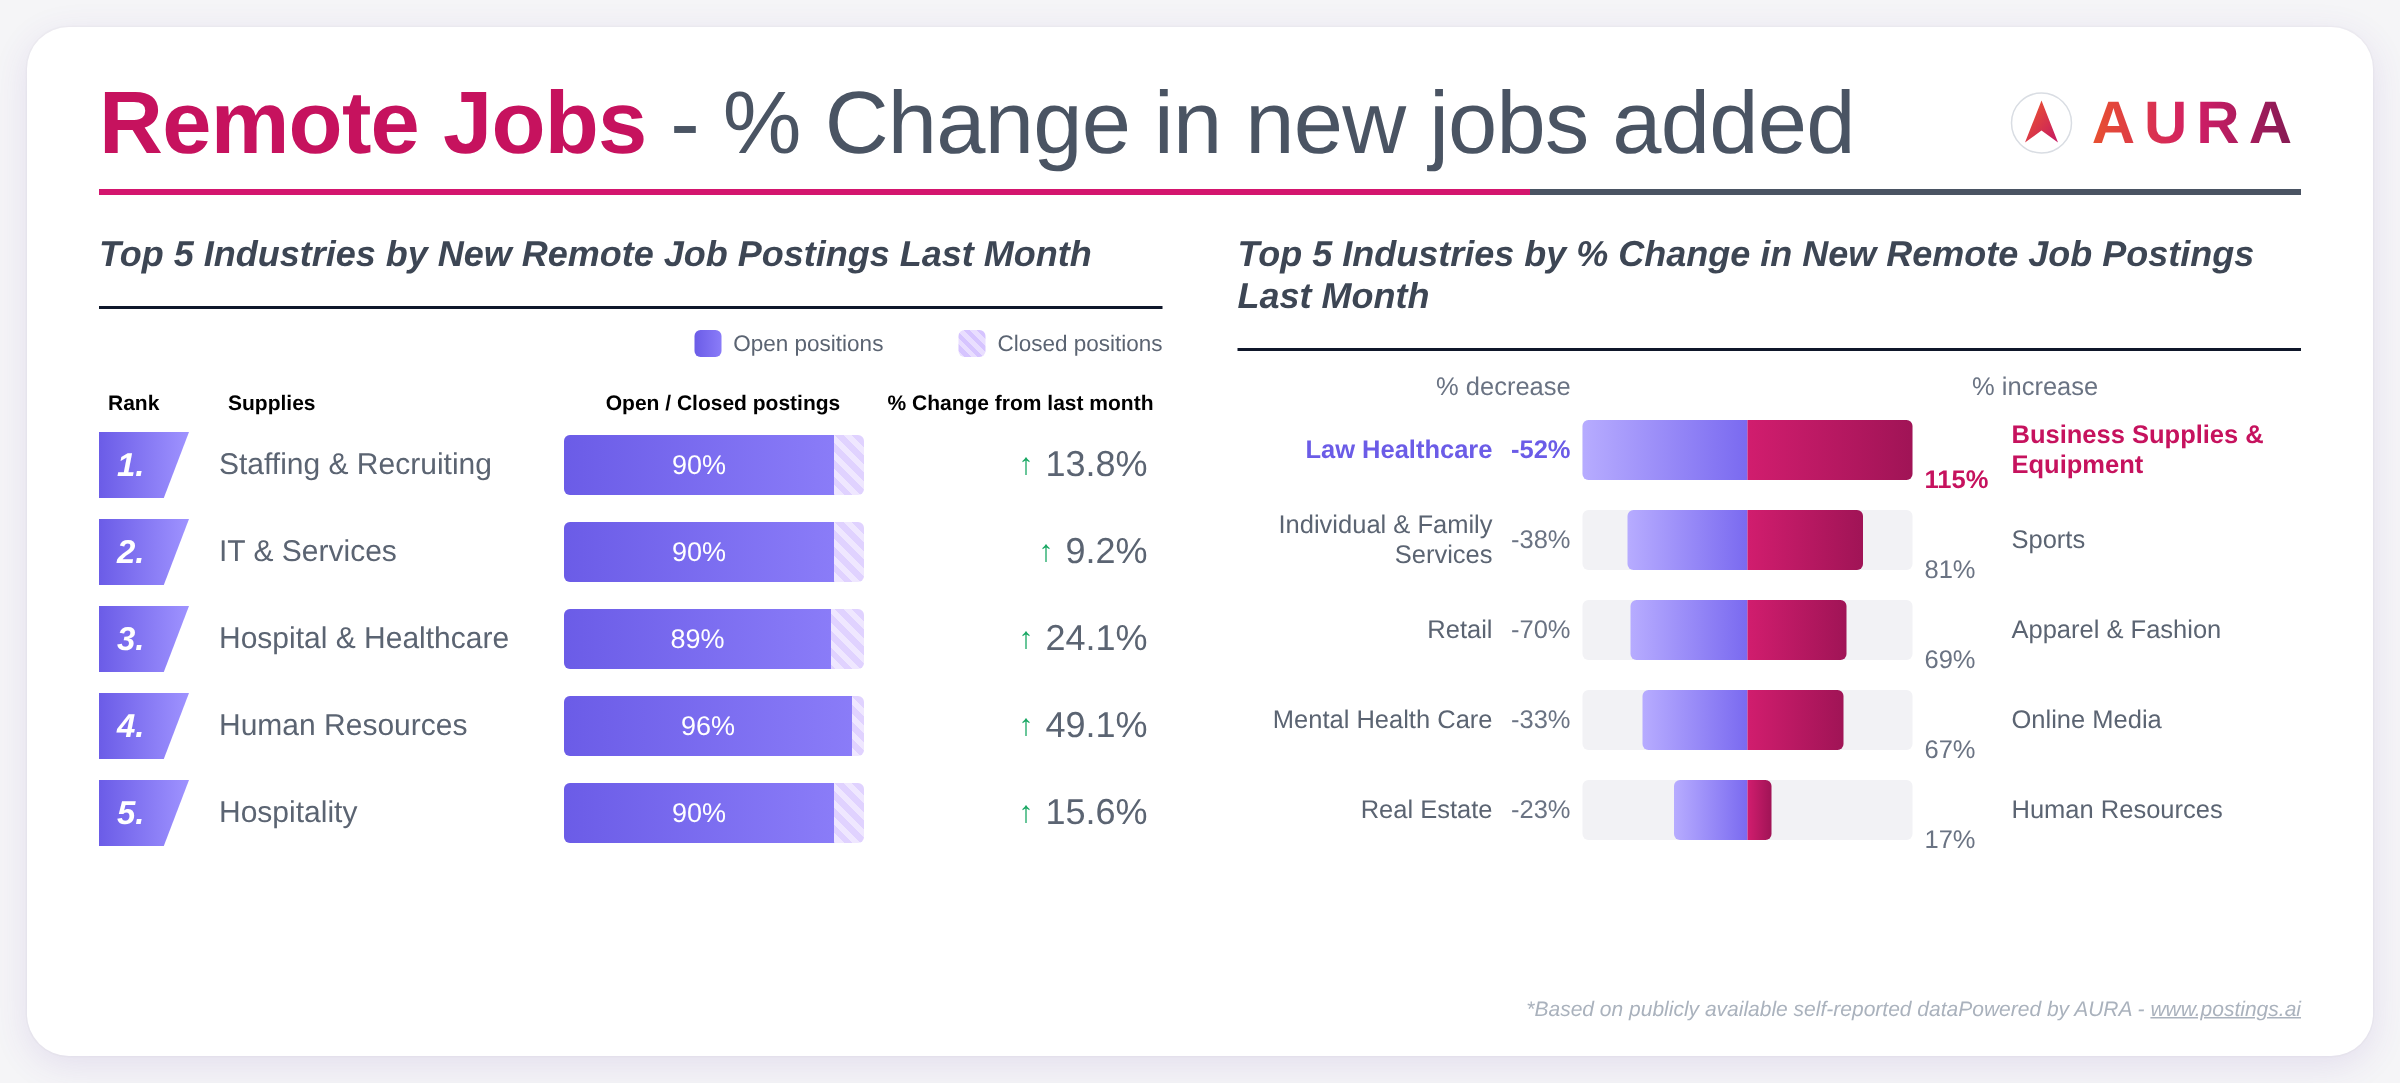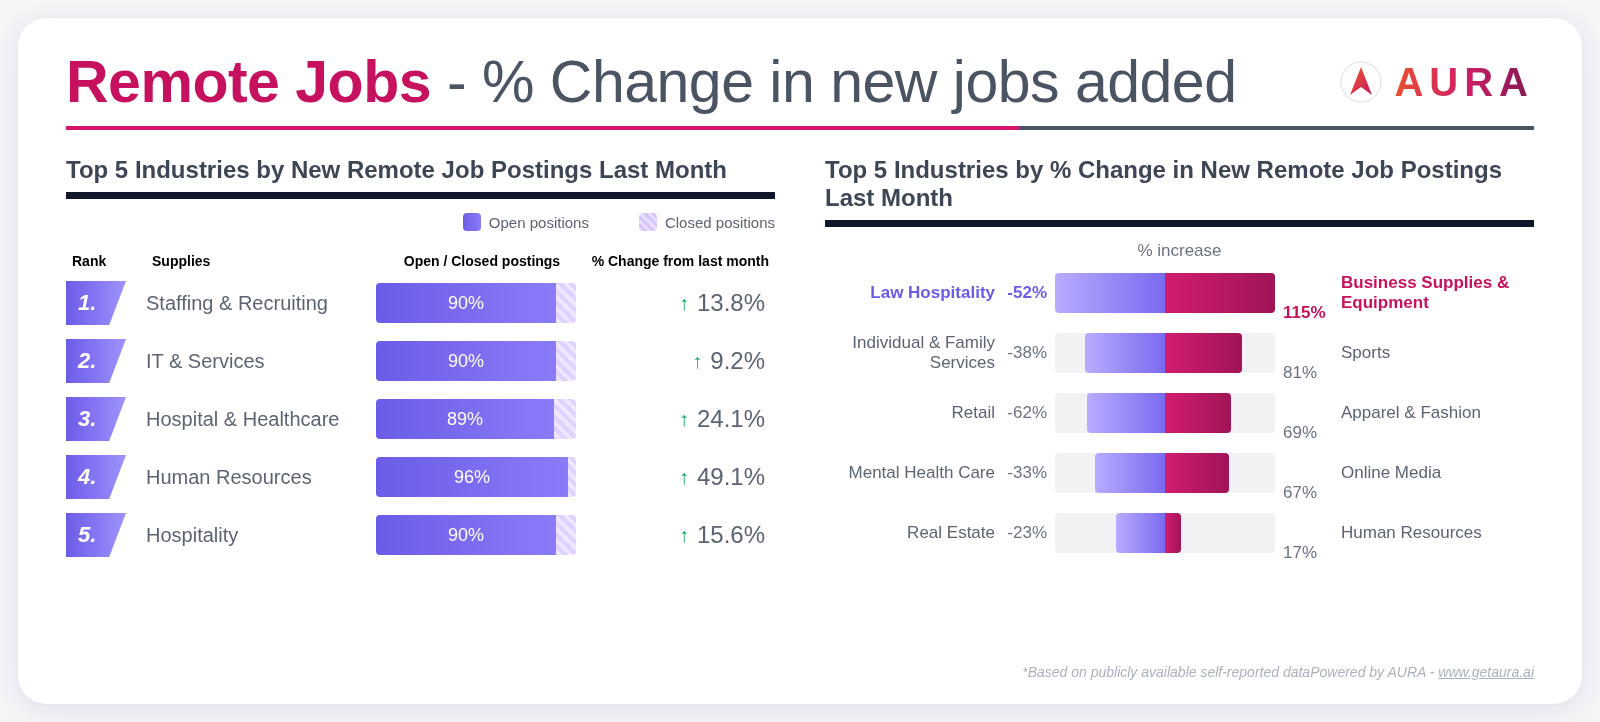--- a/index.html
+++ b/index.html
@@ -60,22 +60,23 @@
     flex: 1;
     display: flex;
     gap: 50px;
     margin-top: 26px;
   }
   .col { flex: 1; display: flex; flex-direction: column; }
   .sub-title {
     font-size: 24px;
     font-weight: 600;
     color: #3d4654;
-    padding-bottom: 8px;
-    border-bottom: 7px solid #0f172a;
+    padding-bottom: 20px;
+    border-bottom: 2px solid #0f172a;
+    font-style: italic;
   }
   
   .legend {
     display: flex;
     justify-content: flex-end;
     gap: 22px;
     font-size: 15px;
     color: #5b6472;
     margin-top: 14px;
   }
@@ -280,46 +281,47 @@
               <span class="arrow">↑</span>
               <span>15.6%</span>
             </div>
           </div>
         </div>
     </div>
 
     <div class="col">
       <div class="sub-title">Top 5 Industries by % Change in New Remote Job Postings Last Month</div>
       <div class="axis-row">
+        <div class="half">% decrease</div>
         <div class="half">% increase</div>
       </div>
       <div class="diverge-rows" id="right-rows">
           <div class="drow featured">
-            <div class="lab-l">Law Hospitality</div>
+            <div class="lab-l">Law Healthcare</div>
             <div class="val-l">-52%</div>
             <div class="track">
               <div class="neg-bar" style="width:110px"></div>
               <div class="pos-bar" style="width:110px"></div>
             </div>
             <div class="val-r">115%</div>
             <div class="lab-r">Business Supplies &amp; Equipment</div>
           </div>
           <div class="drow">
             <div class="lab-l">Individual &amp; Family Services</div>
             <div class="val-l">-38%</div>
             <div class="track">
               <div class="neg-bar" style="width:80.38461538461539px"></div>
               <div class="pos-bar" style="width:77.47826086956522px"></div>
             </div>
             <div class="val-r">81%</div>
             <div class="lab-r">Sports</div>
           </div>
           <div class="drow">
             <div class="lab-l">Retail</div>
-            <div class="val-l">-62%</div>
+            <div class="val-l">-70%</div>
             <div class="track">
               <div class="neg-bar" style="width:78.26923076923077px"></div>
               <div class="pos-bar" style="width:66px"></div>
             </div>
             <div class="val-r">69%</div>
             <div class="lab-r">Apparel &amp; Fashion</div>
           </div>
           <div class="drow">
             <div class="lab-l">Mental Health Care</div>
             <div class="val-l">-33%</div>
@@ -340,16 +342,16 @@
             <div class="val-r">17%</div>
             <div class="lab-r">Human Resources</div>
           </div>
         </div>
     </div>
   </div>
 
   <div class="footer">
     <span>*Based on publicly available self-reported data</span>
     <span>
-      <span>Powered by AURA - </span><a href="#">www.getaura.ai</a>
+      <span>Powered by AURA - </span><a href="#">www.postings.ai</a>
     </span>
   </div>
 </div>
 
 </body></html>

